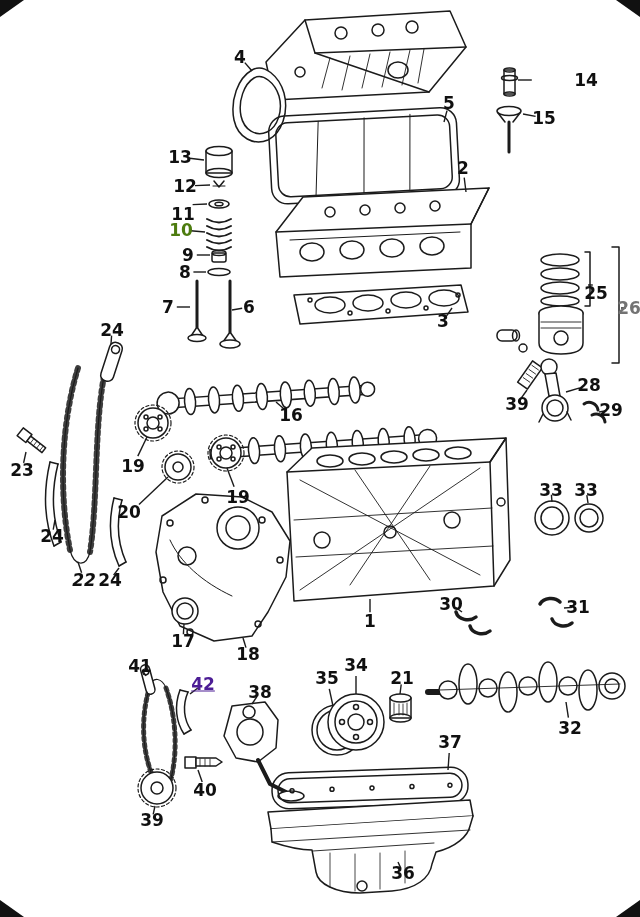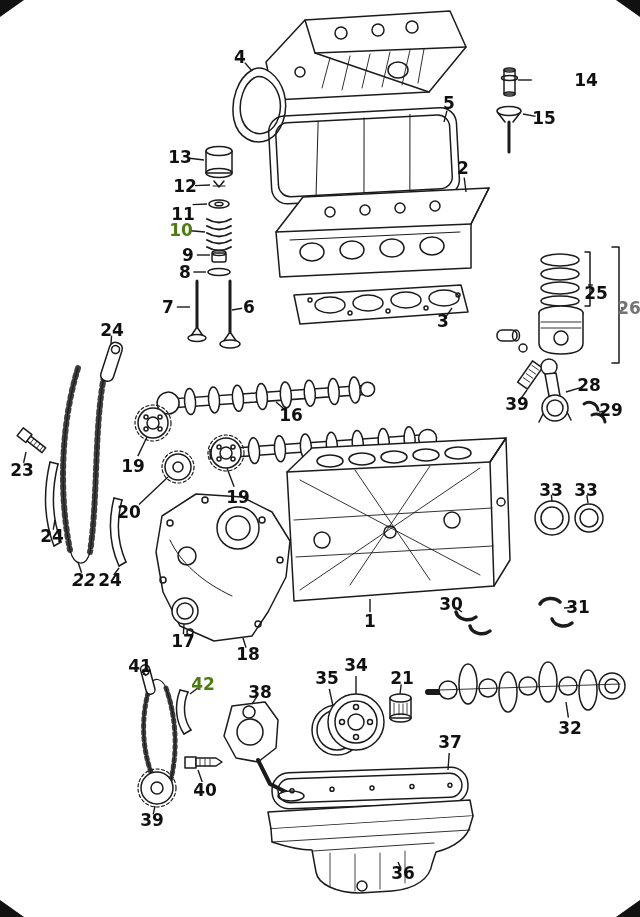--- a/index.html
+++ b/index.html
@@ -480,21 +480,21 @@
       <div class="callout" style="left: 586px; top: 490px; color: rgb(16, 16, 16);">33</div>
       <div class="callout" style="left: 52px; top: 536px; color: rgb(16, 16, 16);">24</div>
       <div class="callout" style="left: 84px; top: 580px; color: rgb(16, 16, 16); font-style: italic;">22</div>
       <div class="callout" style="left: 110px; top: 580px; color: rgb(16, 16, 16);">24</div>
       <div class="callout" style="left: 183px; top: 641px; color: rgb(16, 16, 16);">17</div>
       <div class="callout" style="left: 248px; top: 654px; color: rgb(16, 16, 16);">18</div>
       <div class="callout" style="left: 370px; top: 621px; color: rgb(16, 16, 16);">1</div>
       <div class="callout" style="left: 451px; top: 604px; color: rgb(16, 16, 16);">30</div>
       <div class="callout" style="left: 578px; top: 607px; color: rgb(16, 16, 16);">31</div>
       <div class="callout" style="left: 140px; top: 666px; color: rgb(16, 16, 16);">41</div>
-      <div class="callout" style="left: 203px; top: 684px; color: #4d7c0f;">42</div>
+      <div class="callout" style="left: 203px; top: 684px; color: #4c1d95; text-decoration: underline;">42</div>
       <div class="callout" style="left: 327px; top: 678px; color: rgb(16, 16, 16);">35</div>
       <div class="callout" style="left: 356px; top: 665px; color: rgb(16, 16, 16);">34</div>
       <div class="callout" style="left: 402px; top: 678px; color: rgb(16, 16, 16);">21</div>
       <div class="callout" style="left: 260px; top: 692px; color: rgb(16, 16, 16);">38</div>
       <div class="callout" style="left: 570px; top: 728px; color: rgb(16, 16, 16);">32</div>
       <div class="callout" style="left: 205px; top: 790px; color: rgb(16, 16, 16);">40</div>
       <div class="callout" style="left: 450px; top: 742px; color: rgb(16, 16, 16);">37</div>
       <div class="callout" style="left: 152px; top: 820px; color: rgb(16, 16, 16);">39</div>
       <div class="callout" style="left: 403px; top: 873px; color: rgb(16, 16, 16);">36</div>
     </div>

